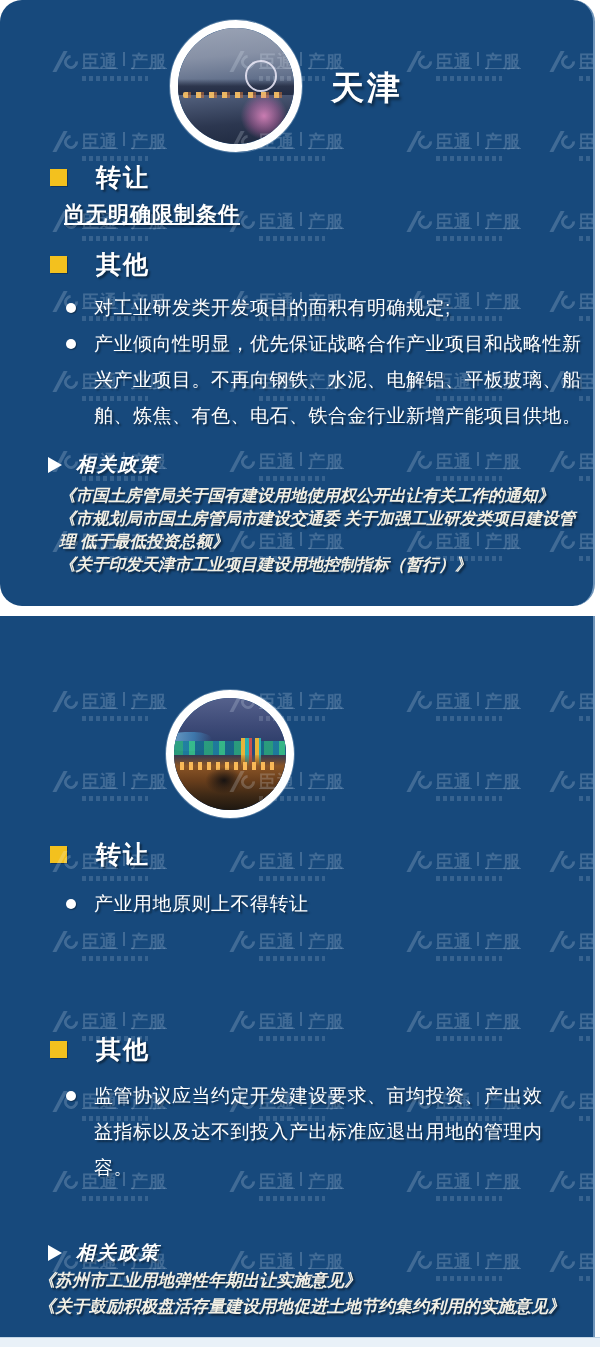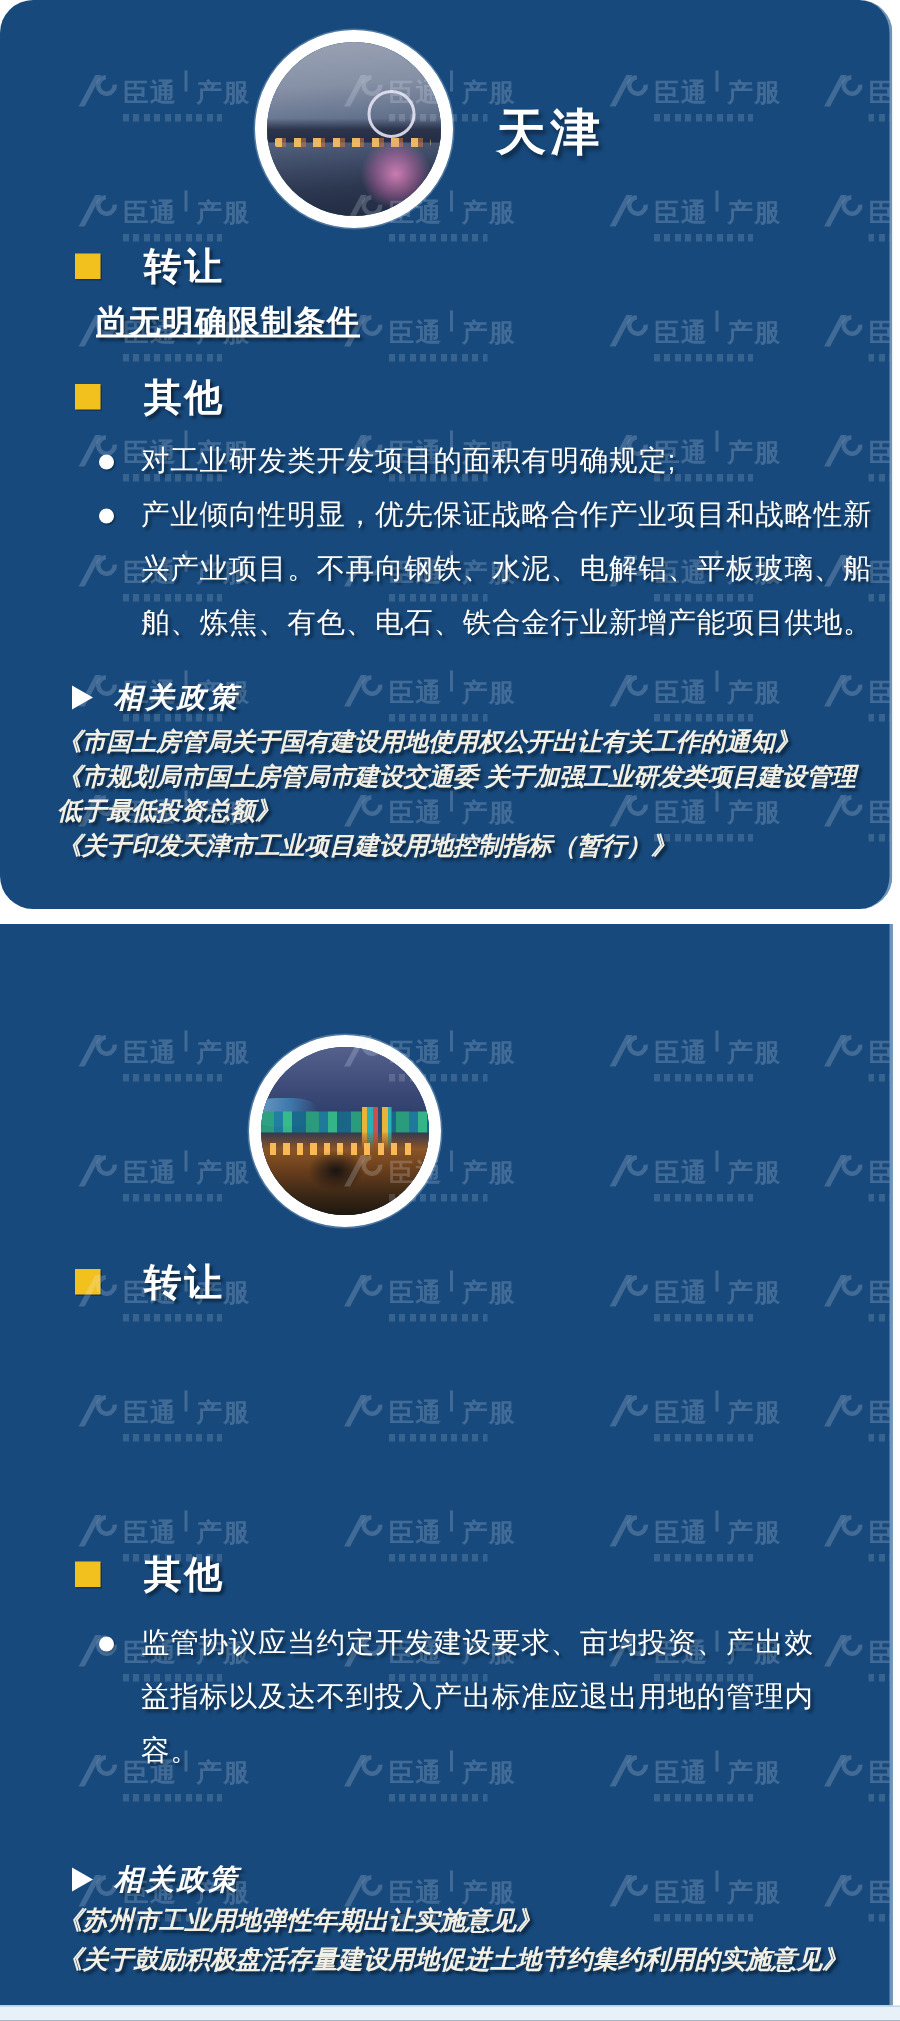--- a/index.html
+++ b/index.html
@@ -79,27 +79,27 @@
   ul.bullets li{display:flex;align-items:flex-start;}
   .dot{width:10px;height:10px;border-radius:50%;background:#ffffff;flex:none;margin:13px 18px 0 6px;box-shadow:1px 1px 1px rgba(0,0,0,.35);}
   .btext{font-size:19px;font-weight:400;line-height:36px;letter-spacing:.5px;text-shadow:2px 2px 2px rgba(0,0,0,.45);}
 
   .rel{position:absolute;display:flex;align-items:center;z-index:3;}
   .tri{width:0;height:0;border-left:14px solid #ffffff;border-top:8px solid transparent;border-bottom:8px solid transparent;flex:none;margin-right:14px;}
   .rel-label{font-size:19px;font-weight:800;font-style:italic;letter-spacing:2px;text-shadow:2px 2px 2px rgba(0,0,0,.45);}
 
   .pols{position:absolute;z-index:3;color:var(--pol);}
   .pol{font-style:italic;font-weight:700;text-shadow:2px 2px 2px rgba(0,0,0,.5);}
-  .pols-1 .pol{font-size:16.5px;line-height:23px;}
+  .pols-1 .pol{font-size:16.5px;line-height:23px;margin-left:21px;}
   .pols-2 .pol{font-size:17px;line-height:26px;}
 
   
   .wm-layer{position:absolute;left:0;top:0;width:593px;height:1337px;overflow:hidden;z-index:5;pointer-events:none;}
   .wm{position:absolute;color:var(--wm);width:120px;}
-  .wm-row{display:flex;align-items:flex-start;}
+  .wm-row{display:flex;align-items:center;text-decoration:underline;}
   .wm-slash{width:4px;height:21px;background:currentColor;transform:skewX(-28deg);flex:none;}
   .wm-arc{width:14px;height:14px;border:3px solid currentColor;border-top-color:transparent;border-radius:50%;transform:rotate(40deg);flex:none;margin-left:2px;}
   .wm-brand{font-size:17px;font-weight:800;letter-spacing:1px;margin-left:4px;white-space:nowrap;}
   .wm-sep{width:2px;height:14px;background:currentColor;margin:0 2px 0 5px;position:relative;top:-3px;flex:none;}
   .wm-tag{margin:3px 0 0 24px;width:66px;height:5px;opacity:.75;
     background:repeating-linear-gradient(90deg,currentColor 0 4px,transparent 4px 7px);}
 </style>
 </head>
 <body>
 
@@ -155,20 +155,24 @@
     <div class="sz-bottom"></div>
     <div class="sz-lights"></div>
     <div class="sz-dark-patch"></div>
   </div>
 
   <div class="h-row" style="left:50px;top:224px;">
     <span class="sq"></span>
     <span class="h-label">转让</span>
   </div>
   <ul class="bullets" style="left:60px;top:270px;width:488px;">
+    <li>
+      <span class="dot"></span>
+      <span class="btext">产业用地原则上不得转让</span>
+    </li>
   </ul>
 
   <div class="h-row" style="left:50px;top:419px;">
     <span class="sq"></span>
     <span class="h-label">其他</span>
   </div>
   <ul class="bullets" style="left:60px;top:462px;width:488px;">
     <li>
       <span class="dot"></span>
       <span class="btext">监管协议应当约定开发建设要求、亩均投资、产出效益指标以及达不到投入产出标准应退出用地的管理内容。</span>

